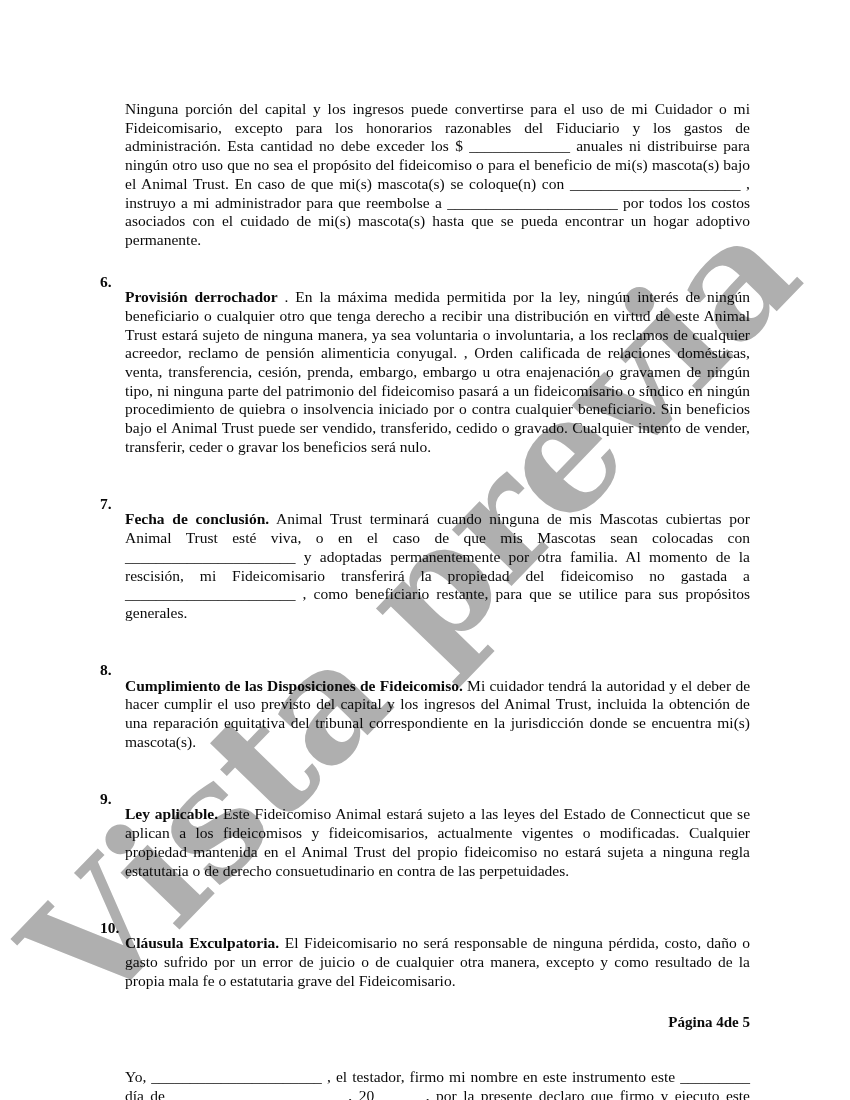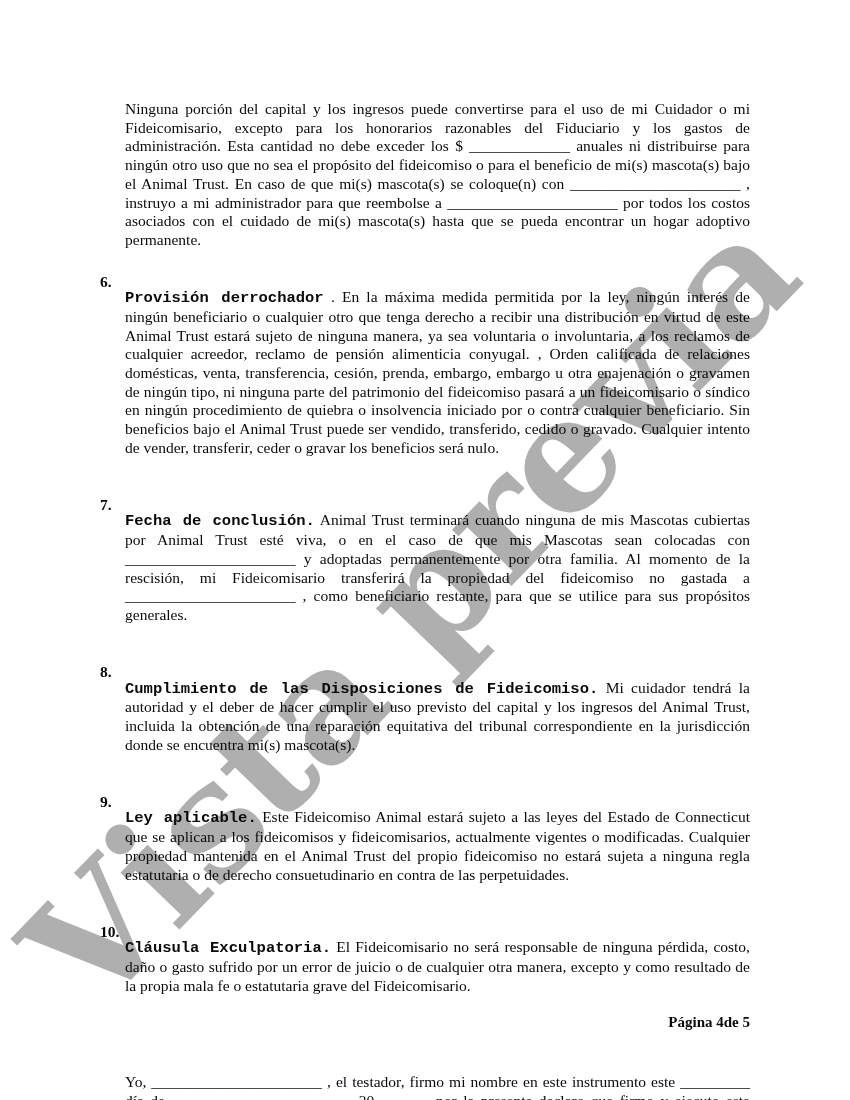--- a/index.html
+++ b/index.html
@@ -34,21 +34,21 @@
     font-size:15.5px;
     line-height:18.7px;
     text-align:justify;
   }
   .para{margin:0 0 23px 0;font-family:Liberation Serif, serif;}
   .intro{padding-left:25px;}
   .item{display:flex;margin:0 0 23px 0;}
   .item:last-of-type{margin-bottom:62px;justify-content:center;}
   .item .num{flex:0 0 25px;font-weight:bold;}
   .item .item-body{flex:1;}
-  .item .item-title{font-weight:bold;font-family:Liberation Mono, monospace;}
+  .item .item-title{font-weight:bold;}
   .closing{padding-left:25px;margin:0;}
   
   .page-label{
     position:absolute;
     left:100px;top:1014px;width:650px;
     text-align:right;
     font-size:15px;
     z-index:1;
     font-weight:bold;
   }

